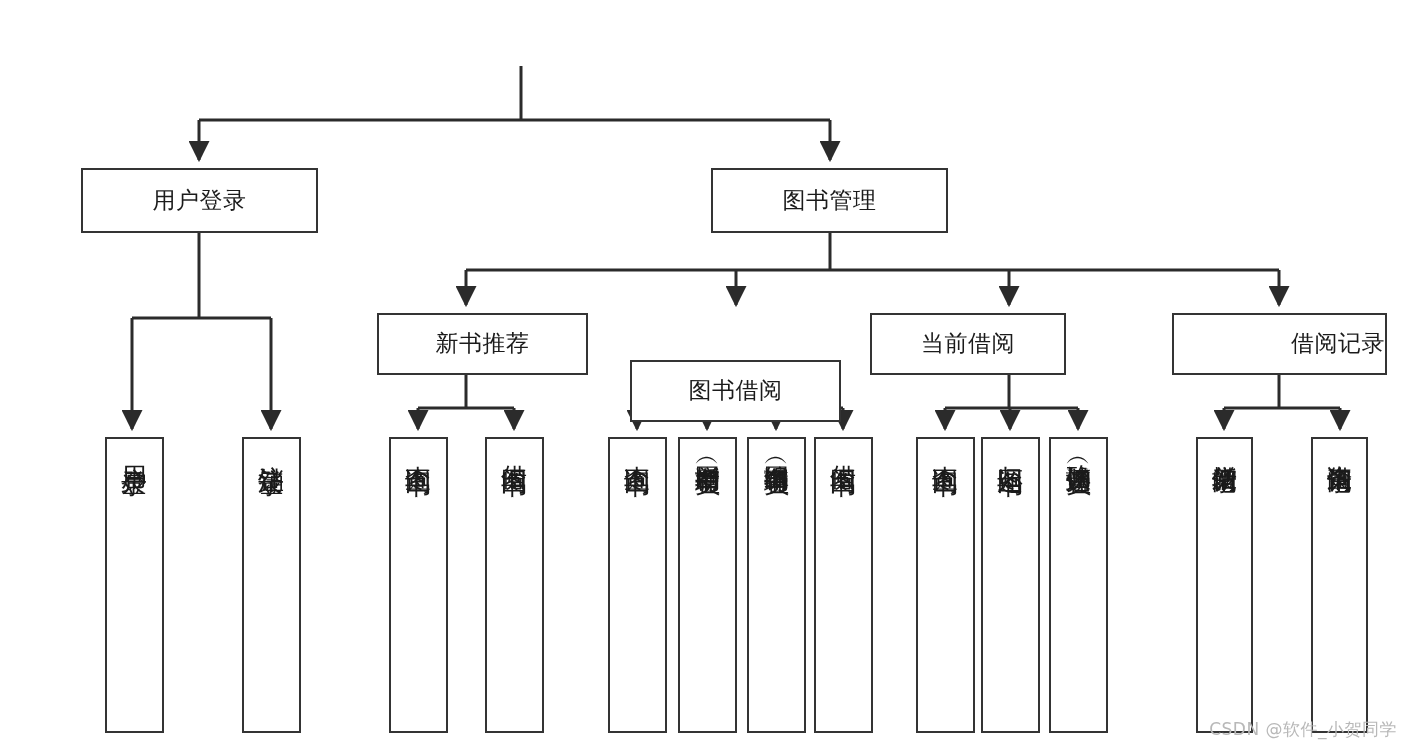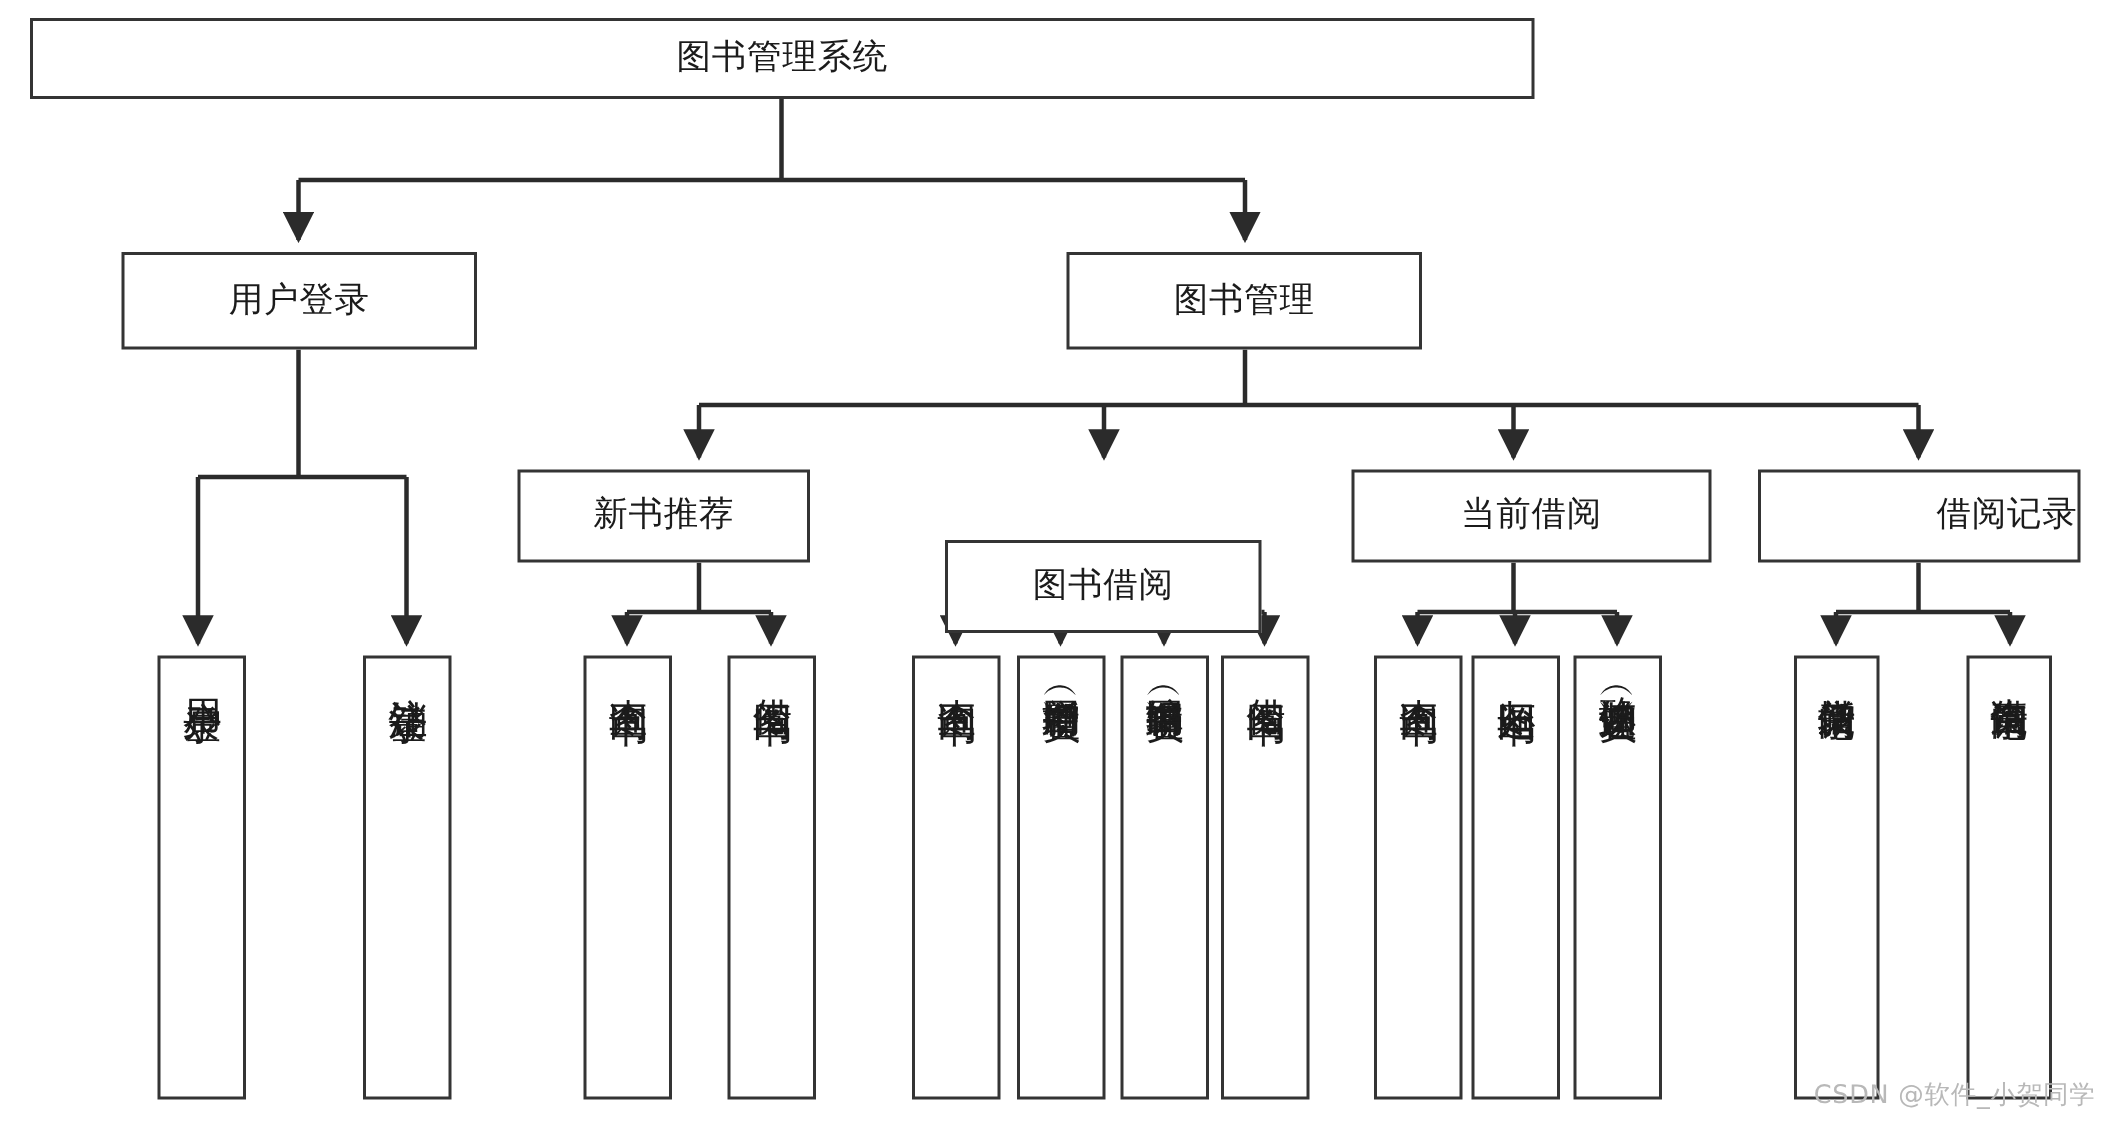--- a/index.html
+++ b/index.html
@@ -122,38 +122,35 @@
       <path d="M 1010 408 L 1010 429" marker-end="url(#arrow)"></path>
       <path d="M 1078 408 L 1078 429" marker-end="url(#arrow)"></path>
 
       <path d="M 1279 375 L 1279 408"></path>
       <path d="M 1224 408 L 1340 408"></path>
       <path d="M 1224 408 L 1224 429" marker-end="url(#arrow)"></path>
       <path d="M 1340 408 L 1340 429" marker-end="url(#arrow)"></path>
     </g>
   </svg>
 
-  <div class="node horiz" style="left:20px; top:12px; width:1003px; height:54px;">
-    <span class="lbl">图书管理系统</span>
-  </div>
 
   <div class="node horiz" style="left:81px; top:168px; width:237px; height:65px;">
     <span class="lbl">用户登录</span>
   </div>
   <div class="node horiz" style="left:711px; top:168px; width:237px; height:65px;">
     <span class="lbl">图书管理</span>
   </div>
 
-  <div class="node horiz" style="left:345px; top:313px; width:195px; height:62px;">
+  <div class="node horiz" style="left:377px; top:313px; width:211px; height:62px;">
     <span class="lbl">新书推荐</span>
   </div>
   <div class="node horiz" style="left:630px; top:313px; width:211px; height:62px;margin-top:47px;">
     <span class="lbl">图书借阅</span>
   </div>
-  <div class="node horiz" style="left:901px; top:313px; width:240px; height:62px;">
+  <div class="node horiz" style="left:870px; top:313px; width:196px; height:62px;">
     <span class="lbl">当前借阅</span>
   </div>
   <div class="node horiz" style="left:1172px; top:313px; width:215px; height:62px;justify-content:flex-end;">
     <span class="lbl">借阅记录</span>
   </div>
 
   <div class="node vert" style="left:105px; top:437px; width:59px; height:296px;">
     <span class="lbl">用户登录</span>
   </div>
   <div class="node vert" style="left:242px; top:437px; width:59px; height:296px;">

